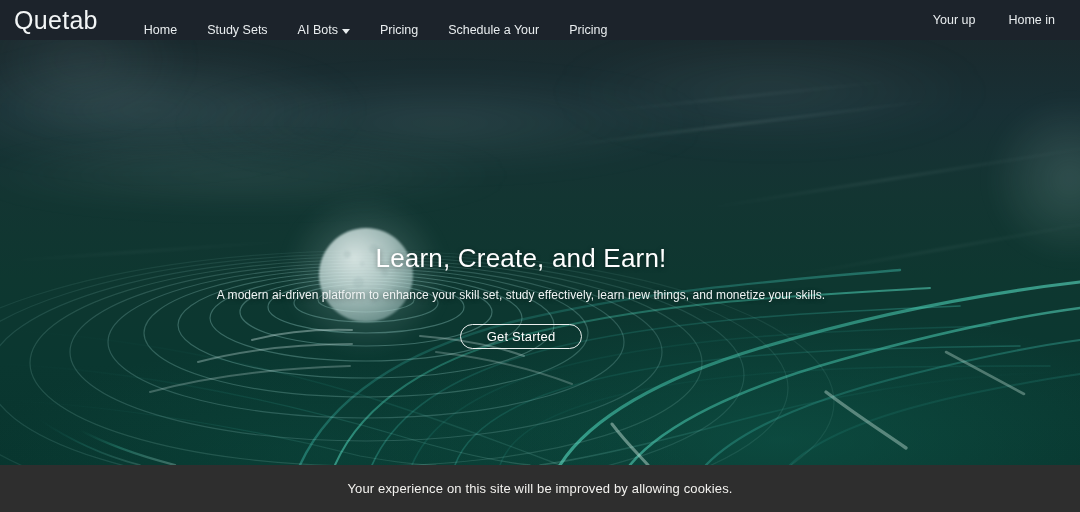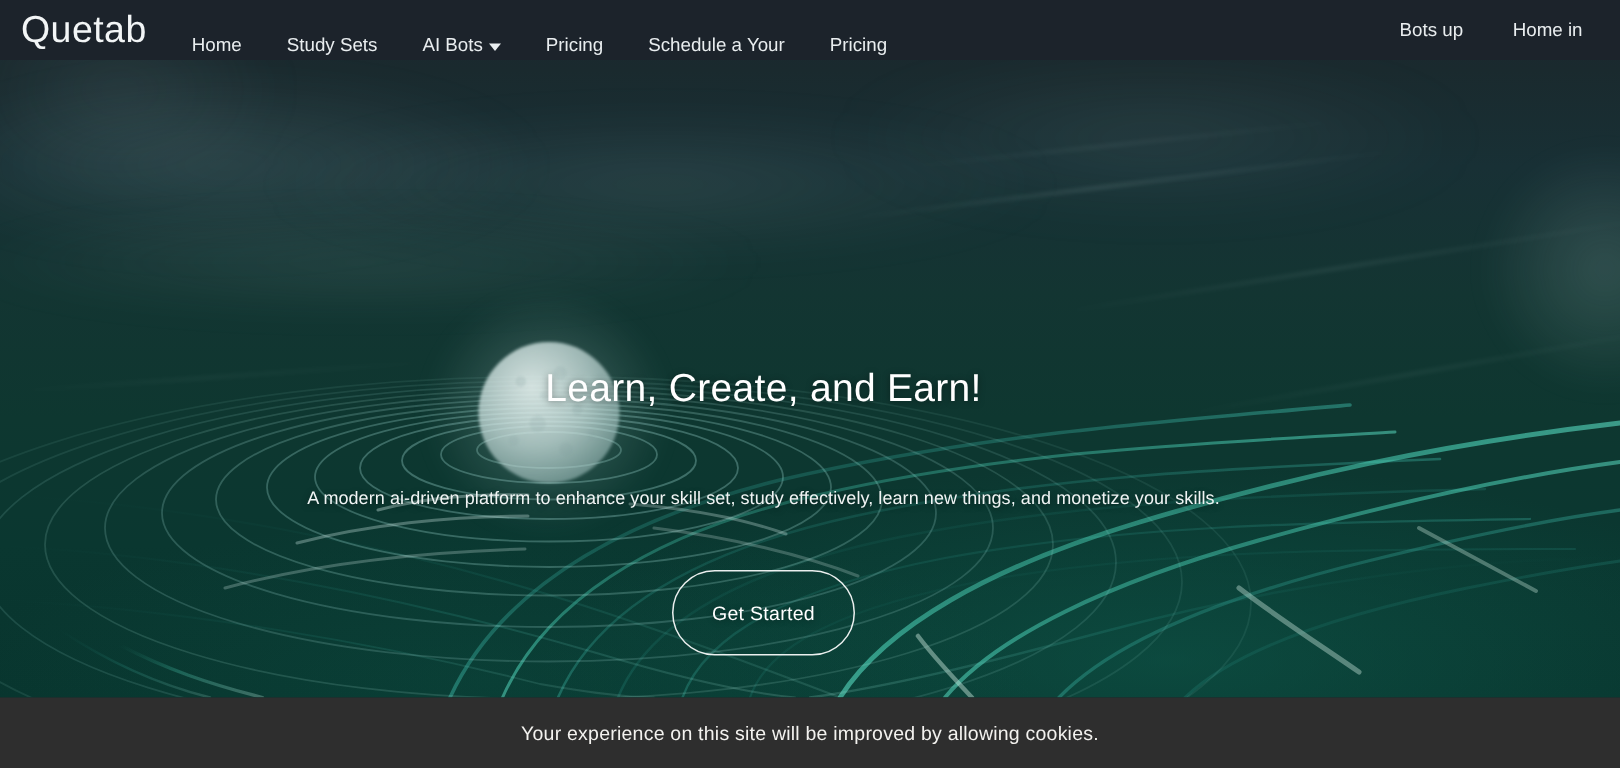--- a/index.html
+++ b/index.html
@@ -129,20 +129,21 @@
 
   
   .navbar {
     position:absolute;
     left:0; top:0;
     width:1080px; height:40px;
     background:#1c232b;
     display:flex;
     align-items:center;
     z-index:40;
+    gap:16px;
   }
   .brand {
     margin-left:14px;
     color:#f2f5f6;
     font-size:25px;
     font-weight:300;
     letter-spacing:0.3px;
     line-height:1;
     white-space:nowrap;
     user-select:none;
@@ -182,50 +183,49 @@
   .nav-auth {
     color:#e9edef;
     font-size:12.5px;
     white-space:nowrap;
     cursor:pointer;
   }
 
   
   .hero-content {
     position:absolute;
-    left:0; top:0;
+    left:12px; top:0;
     width:1018px; height:465px;
     z-index:20;
     display:flex;
     flex-direction:column;
     align-items:center;
     justify-content:flex-start;
-    gap:37px;
   }
   .hero-title {
     margin-top:243px;
     color:#ffffff;
     font-size:26px;
     font-weight:400;
     letter-spacing:0.2px;
     text-shadow:0 1px 5px rgba(0,0,0,0.40);
     white-space:nowrap;
   }
   .hero-sub {
     margin-top:14px;
     color:#f0f4f4;
     font-size:12px;
     font-weight:400;
     letter-spacing:0.05px;
     text-shadow:0 1px 5px rgba(0,0,0,0.45);
     white-space:nowrap;
   }
   .cta {
-    margin-top:4px;
-    padding:20px 26px;
+    margin-top:22px;
+    padding:4px 26px;
     border:1px solid rgba(255,255,255,0.92);
     border-radius:30px;
     background:transparent;
     color:#ffffff;
     font-family:"Liberation Sans", sans-serif;
     font-size:13px;
     font-weight:400;
     letter-spacing:0.2px;
     cursor:pointer;
     white-space:nowrap;
@@ -395,21 +395,21 @@
       </div>
       <div class="nav-link">
         <span>Schedule a Your</span>
       </div>
       <div class="nav-link">
         <span>Pricing</span>
       </div>
     </div>
 
     <div class="nav-right">
-      <div class="nav-auth">Bots up</div>
+      <div class="nav-auth">Your up</div>
       <div class="nav-auth">Home in</div>
     </div>
   </div>
 
   <div class="cookie-bar">
     <div class="cookie-text">Your experience on this site will be improved by allowing cookies.</div>
   </div>
 
 </div>
 

